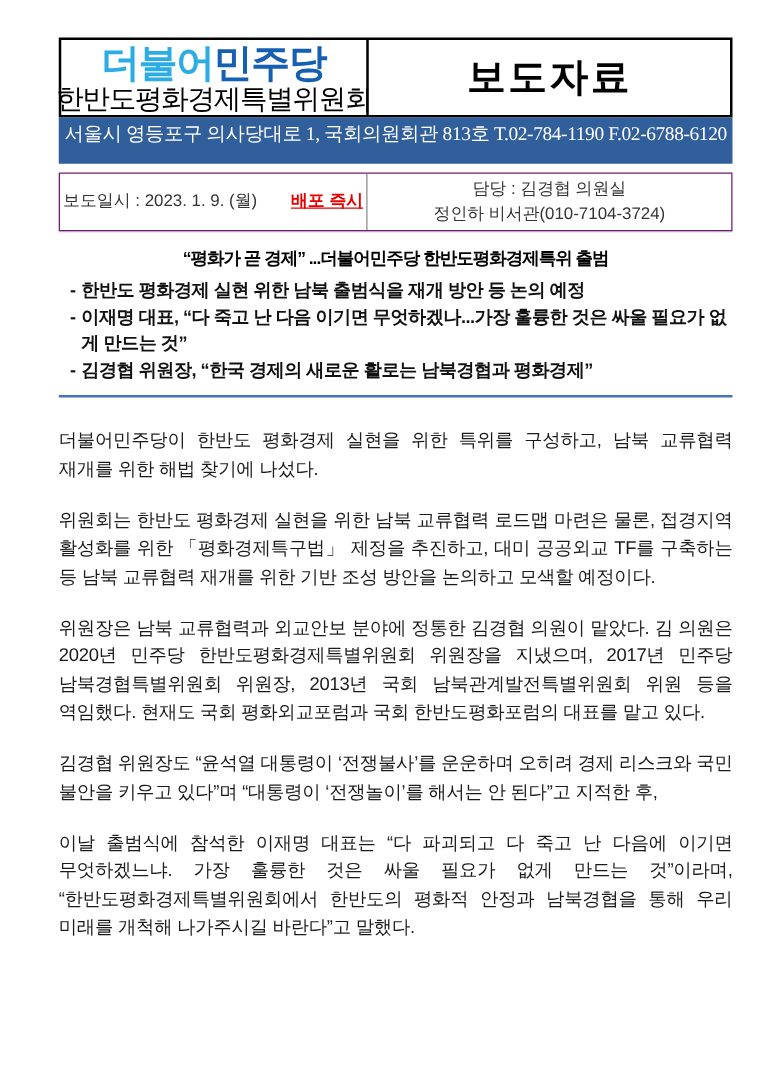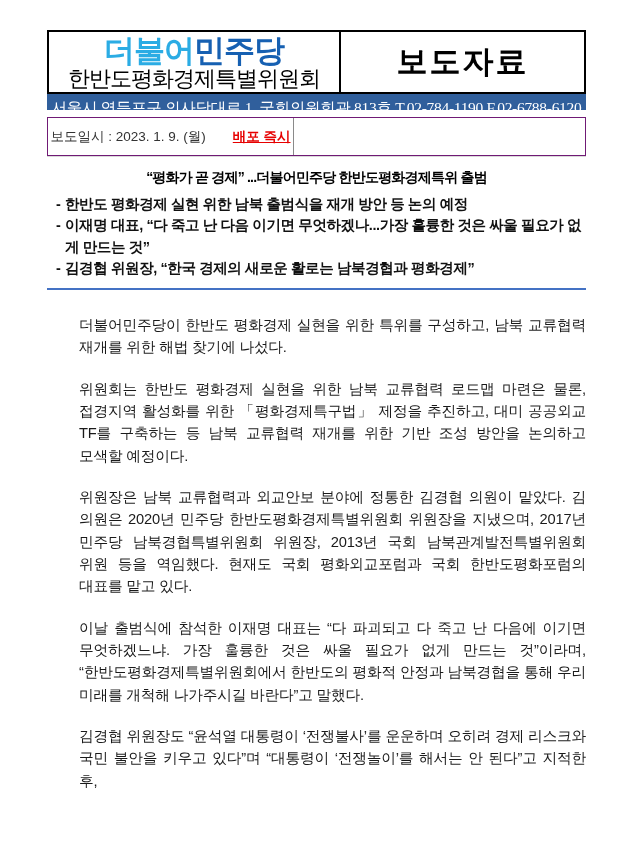--- a/index.html
+++ b/index.html
@@ -13,21 +13,21 @@
   .page { padding: 30px 33px 0 47px; }
 
   
   .header-box {
     display: flex;
     border: 2px solid #000;
     height: 64px;
     background: #fff;
   }
   .header-left {
-    width: 292px;
+    width: 246px;
     border-right: 2px solid #000;
     display: flex; flex-direction: column;
     align-items: center; justify-content: center;
     padding-top: 2px;
   }
   .party-name {
     font-size: 31px; font-weight: bold;
     letter-spacing: -1px; line-height: 1.0;
     white-space: nowrap;
   }
@@ -47,21 +47,21 @@
     letter-spacing: 2px; white-space: nowrap;
   }
 
   
   .address-bar {
     background: var(--bar_blue, #305f9c);
     color: #ffffff;
     font-family: "Liberation Serif", serif;
     font-size: 15.5px;
     text-align: center;
-    height: 16px; line-height: 28px;
+    height: 37px; line-height: 28px;
     letter-spacing: -0.3px;
     white-space: nowrap;
   }
 
   
   .info-table {
     display: flex;
     border: 1px solid #701a75;
     margin-top: 7px;
     min-height: 39px;
@@ -114,21 +114,21 @@
   
   .body-text {
     margin-top: 24px;
     font-size: 14.7px;
     line-height: 1.52;
     text-align: justify;
     letter-spacing: -0.2px;
     color: #1a1a1a;
     word-break: keep-all;
   }
-  .body-text p { margin-bottom: 19px; margin-left: 32px; }
+  .body-text p { margin-bottom: 19px; }
 </style>
 </head>
 <body>
 
 <div class="page">
 
   <div class="header-box">
     <div class="header-left">
       <div class="party-name">
         <span class="party-light">더불어</span><span class="party-dark">민주당</span>
@@ -137,20 +137,24 @@
     </div>
     <div class="header-right">보도자료</div>
   </div>
 
   <div class="address-bar">서울시 영등포구 의사당대로 1, 국회의원회관 813호 T.02-784-1190 F.02-6788-6120</div>
 
   <div class="info-table">
     <div class="info-left">
       <span>보도일시 : 2023. 1. 9. (월)</span>
       <span class="release-highlight">배포 즉시</span>
+    </div>
+    <div class="info-right">
+      <div>담당 : 김경협 의원실</div>
+      <div>정인하 비서관(010-7104-3724)</div>
     </div>
   </div>
 
   <div class="title">“평화가 곧 경제” ...더불어민주당 한반도평화경제특위 출범</div>
 
   <div class="bullets">
     <div class="bullet">
       <span class="bullet-dash">-</span>
       <span class="bullet-text">한반도 평화경제 실현 위한 남북 출범식을 재개 방안 등 논의 예정</span>
     </div>
@@ -163,18 +167,18 @@
       <span class="bullet-text">김경협 위원장, “한국 경제의 새로운 활로는 남북경협과 평화경제”</span>
     </div>
   </div>
 
   <hr class="blue-rule">
 
   <div class="body-text">
     <p>더불어민주당이 한반도 평화경제 실현을 위한 특위를 구성하고, 남북 교류협력 재개를 위한 해법 찾기에 나섰다.</p>
     <p>위원회는 한반도 평화경제 실현을 위한 남북 교류협력 로드맵 마련은 물론, 접경지역 활성화를 위한 「평화경제특구법」 제정을 추진하고, 대미 공공외교 TF를 구축하는 등 남북 교류협력 재개를 위한 기반 조성 방안을 논의하고 모색할 예정이다.</p>
     <p>위원장은 남북 교류협력과 외교안보 분야에 정통한 김경협 의원이 맡았다. 김 의원은 2020년 민주당 한반도평화경제특별위원회 위원장을 지냈으며, 2017년 민주당 남북경협특별위원회 위원장, 2013년 국회 남북관계발전특별위원회 위원 등을 역임했다. 현재도 국회 평화외교포럼과 국회 한반도평화포럼의 대표를 맡고 있다.</p>
+    <p>김경협 위원장도 “윤석열 대통령이 ‘전쟁불사’를 운운하며 오히려 경제 리스크와 국민 불안을 키우고 있다”며 “대통령이 ‘전쟁놀이’를 해서는 안 된다”고 지적한 후,</p>
     <p>이날 출범식에 참석한 이재명 대표는 “다 파괴되고 다 죽고 난 다음에 이기면 무엇하겠느냐. 가장 훌륭한 것은 싸울 필요가 없게 만드는 것”이라며, “한반도평화경제특별위원회에서 한반도의 평화적 안정과 남북경협을 통해 우리 미래를 개척해 나가주시길 바란다”고 말했다.</p>
-    <p>김경협 위원장도 “윤석열 대통령이 ‘전쟁불사’를 운운하며 오히려 경제 리스크와 국민 불안을 키우고 있다”며 “대통령이 ‘전쟁놀이’를 해서는 안 된다”고 지적한 후,</p>
 
   </div>
 
 </div>
 
 </body></html>

